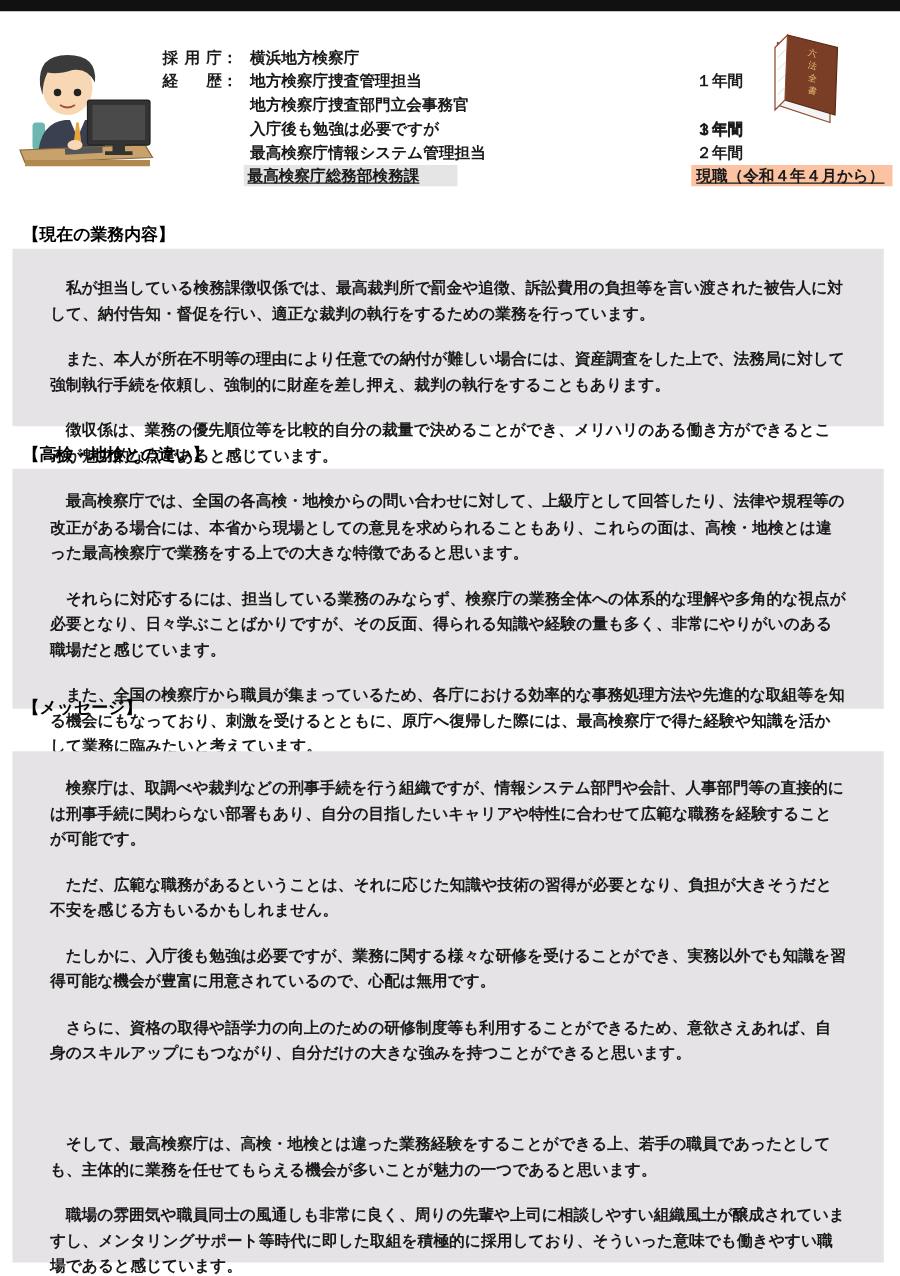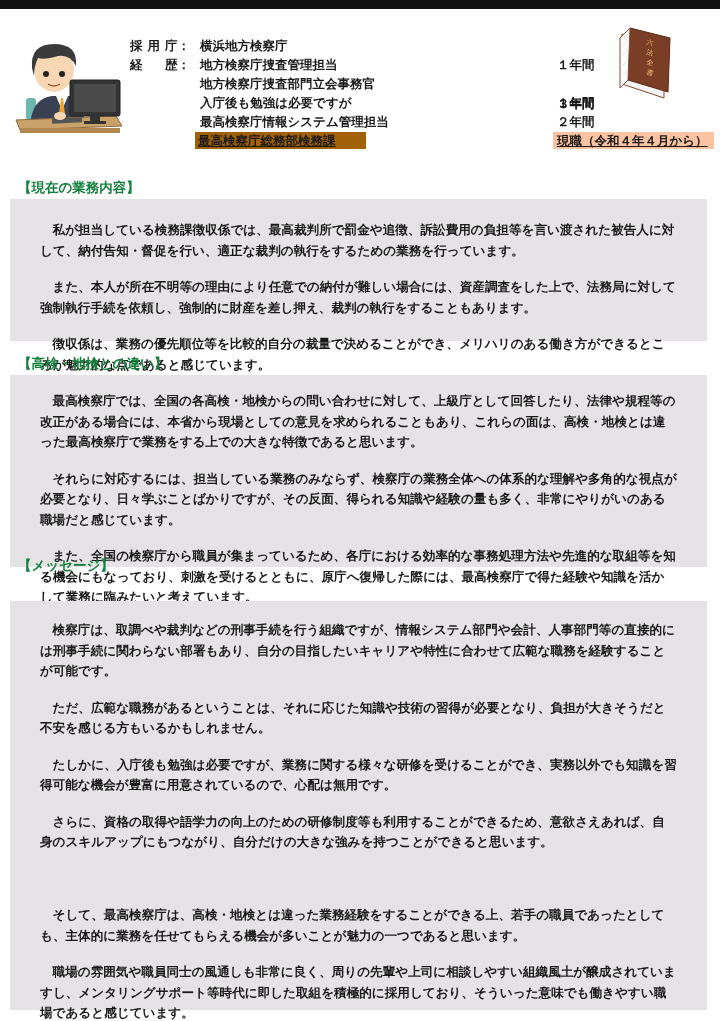--- a/index.html
+++ b/index.html
@@ -6,23 +6,23 @@
   body { width:720px; height:1021px; position:relative; overflow:hidden;
          font-family:"DejaVu Sans", "Liberation Sans", sans-serif; color:#1a1a1a; }
   .topbar { position:absolute; left:0; top:0; width:720px; height:9px; background:#111; }
   .profile { position:absolute; left:0; top:0; width:720px; height:160px; }
   .avatar { position:absolute; left:12px; top:36px; width:115px; height:100px; }
   .book { position:absolute; left:612px; top:26px; width:60px; height:76px; }
   .row { position:absolute; font-size:12.5px; font-weight:bold; line-height:18px; white-space:nowrap; }
   .lbl { left:130px; width:62px; letter-spacing:0; }
   .val { left:200px; }
   .yrs { left:557px; }
-  .hl { background:#a16207; text-decoration:underline; padding:1px 3px; margin-left:-3px; }
+  .hl { background:#e5e5e5; text-decoration:underline; padding:1px 3px; margin-left:-3px; }
   .hl-cur { background:#fcc3a3; text-decoration:underline; padding:1px 6px 1px 4px; margin-left:-4px; }
-  .section-title { position:absolute; left:18px; font-size:13.5px; font-weight:bold; color:#15803d; white-space:nowrap; }
+  .section-title { position:absolute; left:18px; font-size:13.5px; font-weight:bold; color:#000000; white-space:nowrap; }
   .box { position:absolute; left:10px; width:697px; background:#e5e3e5; box-sizing:border-box;
          padding:5px 14px 0 14px; font-size:12.6px; font-weight:bold; line-height:20.5px; color:#1a1a1a; }
   .box p { margin:16px; text-indent:1em; }
   .box p.gap { height:20.5px; }
   .lbl-grid { display:flex; justify-content:space-between; width:60px; }
 </style>
 </head>
 <body>
 
 <div class="topbar"></div>

